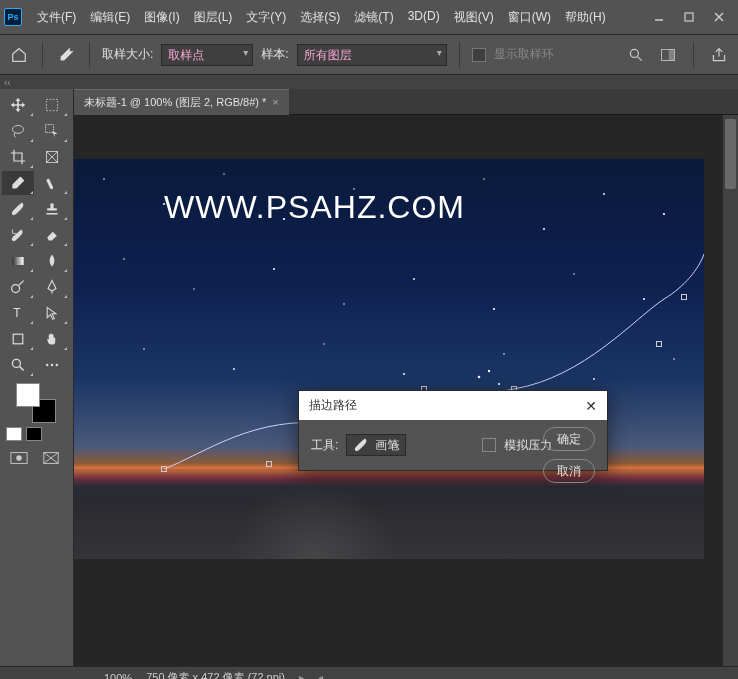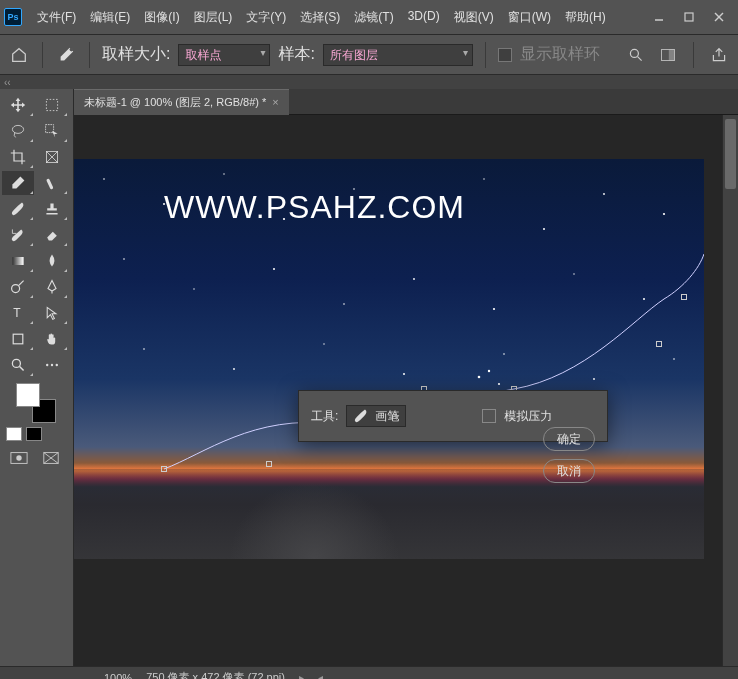--- a/index.html
+++ b/index.html
@@ -7,21 +7,21 @@
   .titlebar { height: 35px; background: #535353; display: flex; align-items: center; padding: 0 4px; border-bottom: 1px solid #2a2a2a; }
   .ps-logo { width: 18px; height: 18px; background: #001e36; border: 1px solid #31a8ff; border-radius: 2px; display: flex; align-items: center; justify-content: center; font-size: 9px; color: #31a8ff; font-weight: bold; margin-right: 8px; }
   .menu { display: flex; gap: 0; }
   .menu-item { padding: 4px 7px; font-size: 12px; color: #e0e0e0; cursor: default; }
   .winbtns { margin-left: auto; display: flex; gap: 0; }
   .winbtn { width: 30px; height: 20px; display: flex; align-items: center; justify-content: center; color: #ccc; }
   .winbtn svg { width: 10px; height: 10px; }
   .optbar { height: 40px; background: #535353; display: flex; align-items: center; padding: 0 8px; gap: 8px; border-bottom: 1px solid #2a2a2a; }
   .optbar .sep { width: 1px; height: 26px; background: #3a3a3a; margin: 0 4px; }
   .opt-icon { width: 22px; height: 22px; display: flex; align-items: center; justify-content: center; }
-  .opt-label { font-size: 16px; color: #e0e0e0; }
+  .opt-label { font-size: 12px; color: #e0e0e0; }
   .opt-select { background: #3f3f3f; border: 1px solid #2a2a2a; color: #f9a8d4; font-size: 12px; padding: 2px 18px 2px 6px; height: 22px; appearance: none; position: relative; }
   .sel-wrap { position: relative; display: inline-block; }
   .sel-wrap::after { content: "▾"; position: absolute; right: 5px; top: 3px; font-size: 10px; color: #aaa; pointer-events: none; }
   .chk { width: 14px; height: 14px; border: 1px solid #777; background: #3f3f3f; }
   .right-icons { margin-left: auto; display: flex; gap: 10px; align-items: center; }
   .panel-tab-strip { height: 14px; background: #424242; display:flex; align-items:center; padding-left:4px;}
   .panel-tab-strip .dbl { font-size:10px; color:#999; }
   .main { display: flex; height: calc(679px - 26px - 40px - 14px - 22px); }
   .toolbar { width: 74px; background: #535353; border-right: 1px solid #2a2a2a; padding: 4px 2px; }
   .toolrow { display: flex; gap: 2px; margin-bottom: 2px; }
@@ -403,20 +403,24 @@
 
 <div class="status">
   <span style="width:74px"></span>
   <span>100%</span>
   <span>750 像素 x 472 像素 (72 ppi)</span>
   <span class="arr">▸</span>
   <span class="arr">◂</span>
 </div>
 
 <div class="dialog">
+  <div class="dlg-title">
+    <span>描边路径</span>
+    <span style="font-size:14px;">✕</span>
+  </div>
   <div class="dlg-body">
     <div class="dlg-row" style="padding-right:64px">
       <span>工具:</span>
       <div class="dlg-sel">
         <svg class="brush-icon" viewBox="0 0 20 20">
             <path d="M15 2 Q19 5 14 10 L9 15 Q5 19 3 17 Q1 15 5 11 L10 6 Z" fill="#ddd"></path>
           </svg>
         <span>画笔</span>
       </div>
     </div>

